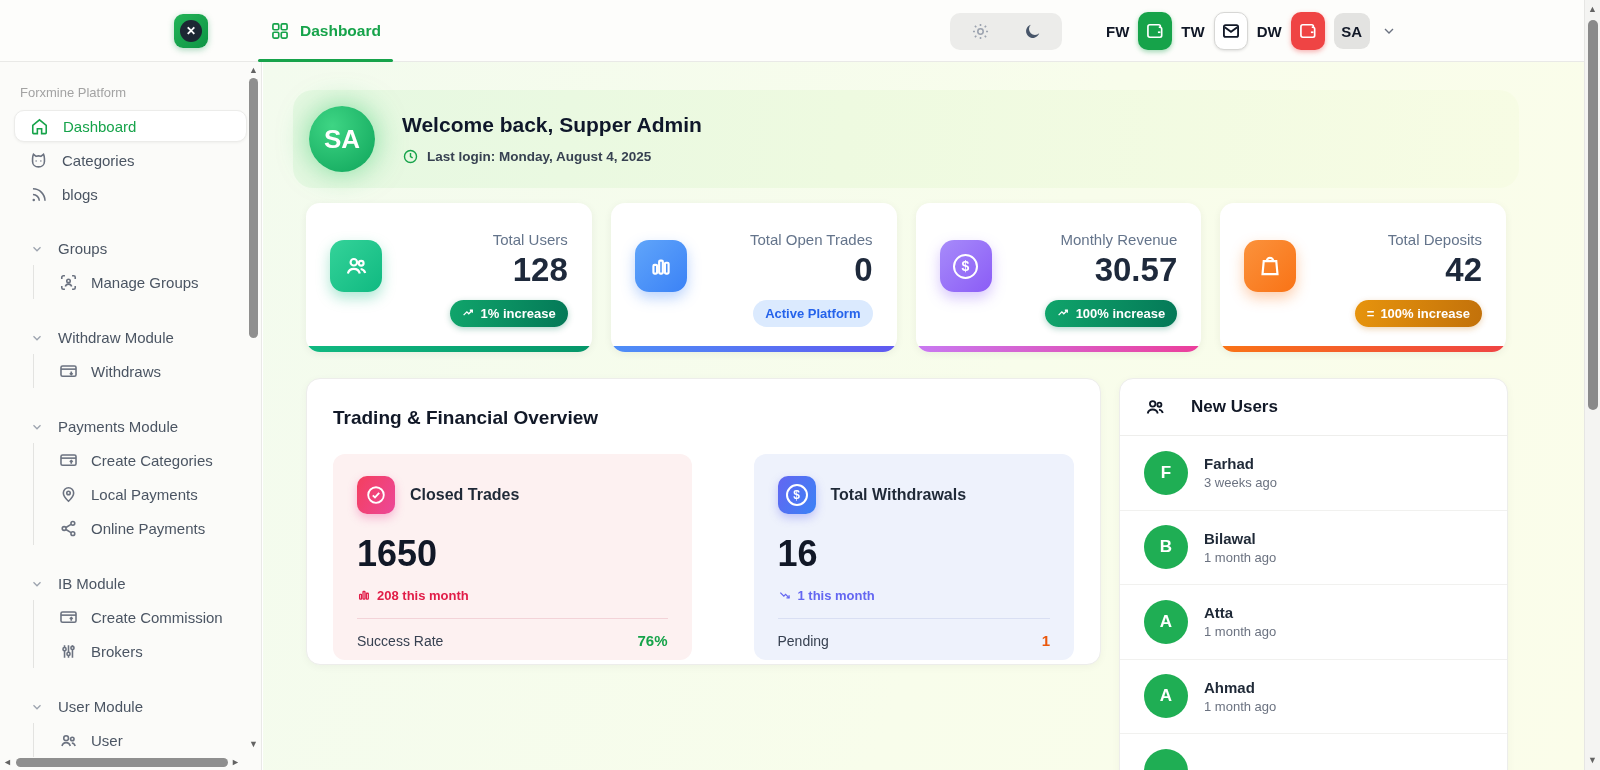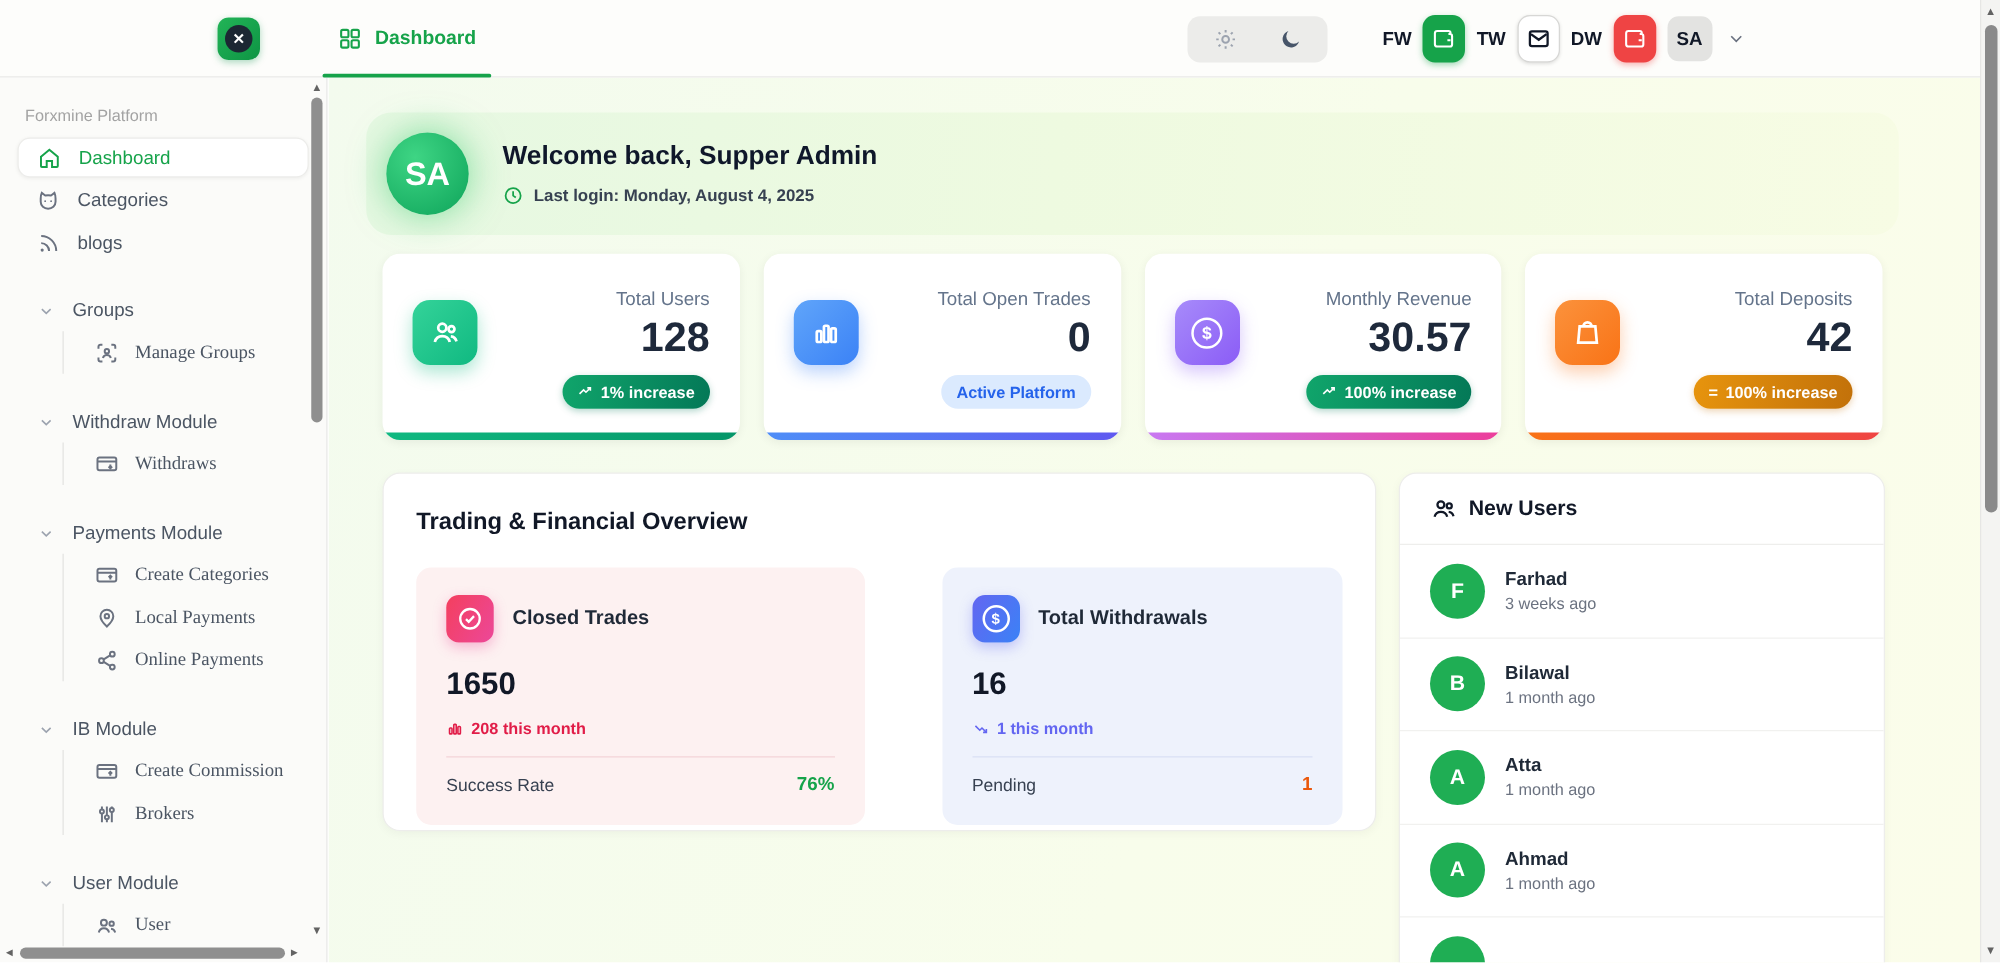--- a/index.html
+++ b/index.html
@@ -42,21 +42,21 @@
   .side-label { margin:23px 0 10px 20px; font-size:13px; color:#a3a3a3; }
   .nav-item { display:flex; align-items:center; gap:14px; height:32px; margin:2px 14px; padding:0 15px;
     color:#4b5563; font-size:15px; font-weight:500; border-radius:10px; cursor:pointer; }
   .nav-item .nico { color:#6b7280; }
   .nav-item.active { background:#fff; border:1px solid #ececea; color:#16a34a;
     box-shadow:0 1px 3px rgba(0,0,0,.05); }
   .nav-item.active .nico { color:#16a34a; }
   .section { display:flex; align-items:center; gap:14px; margin:30px 14px 8px; padding:0 15px 0 16px;
     color:#4b5563; font-size:15px; font-weight:500; cursor:pointer; }
   .section .chv { color:#9ca3af; }
-  .subgroup { border-left:1.5px solid #e3e3e1; margin-left:50px; padding-left:13px;font-family:Liberation Serif, serif; }
+  .subgroup { border-left:1.5px solid #e3e3e1; margin-left:33px; padding-left:13px; }
   .sub-item { display:flex; align-items:center; gap:13px; height:34px; padding-left:12px;
     color:#4b5563; font-size:15px; font-weight:500; cursor:pointer; }
   .sub-item .nico { color:#6b7280; }
 
   
   .side-vscroll { position:absolute; right:0; top:0; width:15px; height:692px; }
   .side-vthumb { position:absolute; left:3px; top:16px; width:9px; height:260px; background:#8f8f8f; border-radius:5px; }
   .arr { position:absolute; font-size:9px; color:#636363; line-height:1; }
   .side-arr-up { top:4px; left:3px; }
   .side-arr-down { top:678px; left:3px; }
@@ -111,35 +111,35 @@
   .overview-title { font-size:19px; font-weight:700; color:#111827; }
   .ov-grid { margin-top:25px; display:grid; grid-template-columns:1fr 1fr; gap:24px; }
   .ov-card { border-radius:12px; padding:22px 24px; height:206px; }
   .ov-pink { background:#fdf1f1; }
   .ov-blue { background:#eef2fc;margin-left:38px; }
   .ov-head { display:flex; align-items:center; gap:15px; }
   .ov-icon { width:38px; height:38px; border-radius:10px; display:flex; align-items:center; justify-content:center; color:#fff; }
   .oi-pink { background:linear-gradient(120deg,#f43f5e,#ec4899); box-shadow:0 4px 10px rgba(236,72,153,.35); }
   .oi-blue { background:linear-gradient(120deg,#6366f1,#3b82f6); box-shadow:0 4px 10px rgba(99,102,241,.35); }
   .ov-label { font-size:16px; font-weight:600; color:#1f2937; }
-  .ov-value { margin-top:19px; font-size:25px; font-weight:800; color:#111827; }
-  .ov-delta { margin-top:13px; font-size:13px; font-weight:600; display:flex; align-items:center; gap:6px; }
+  .ov-value { margin-top:19px; font-size:36px; font-weight:800; color:#111827; }
+  .ov-delta { margin-top:13px; font-size:13px; font-weight:600; display:flex; align-items:flex-start; gap:6px; }
   .d-red { color:#e11d48; }
   .d-indigo { color:#6366f1; }
   .ov-div { margin-top:15px; border-top:1px solid; height:0; }
   .dv-pink { border-color:#f3d3d8; }
   .dv-blue { border-color:#d9dff3; }
   .ov-footer { margin-top:13px; display:flex; justify-content:space-between; align-items:center;
     font-size:14px; color:#374151; }
   .fv-green { font-size:15px; font-weight:700; color:#16a34a; }
   .fv-orange { font-size:15px; font-weight:700; color:#ea580c; }
 
   .users-card { position:absolute; left:856px; top:316px; width:389px; height:480px; background:#fff;
     border:1px solid #ededeb; border-radius:14px; box-shadow:0 2px 8px rgba(0,0,0,.04); overflow:hidden; }
-  .users-head { height:57px; display:flex; align-items:center; gap:9px; padding:0 24px;
+  .users-head { height:57px; display:flex; align-items:center; gap:25px; padding:0 24px;
     border-bottom:1px solid #eeeeec; font-size:17px; font-weight:700; color:#111827; }
   .user-row { height:74.5px; display:flex; align-items:center; gap:16px; padding:0 24px;
     border-bottom:1px solid #f1f1ef; }
   .user-avatar { width:44px; height:44px; border-radius:50%; background:#1fae54; color:#fff;
     display:flex; align-items:center; justify-content:center; font-size:17px; font-weight:600; flex:none; }
   .user-name { font-size:15px; font-weight:700; color:#1f2937; }
   .user-time { font-size:13px; color:#6b7280; margin-top:3px; }
 
   
   .dollar { width:25px; height:25px; border:2px solid #fff; border-radius:50%;

